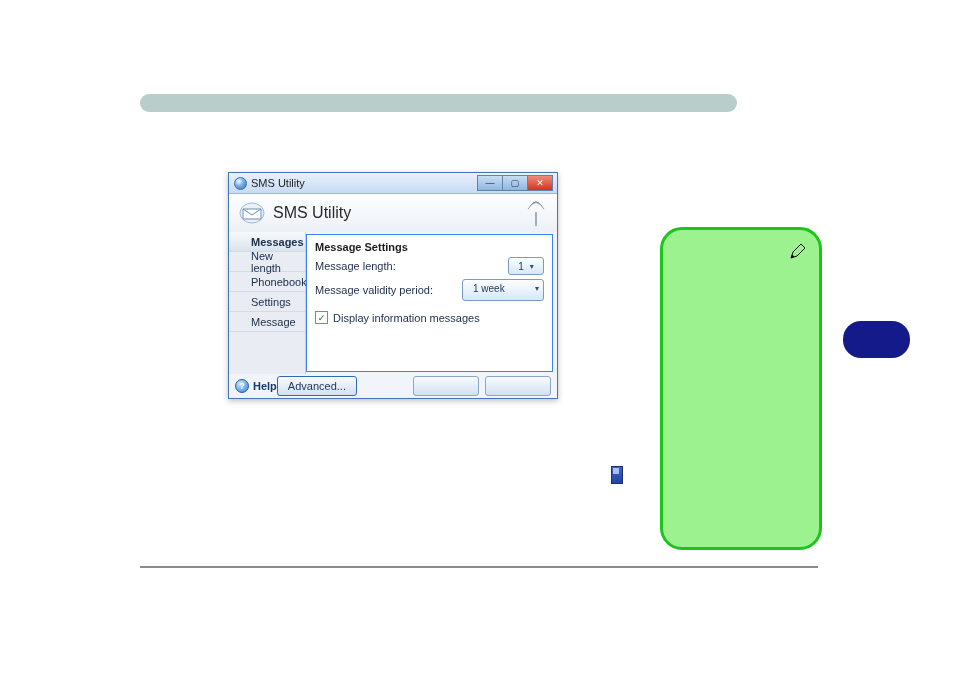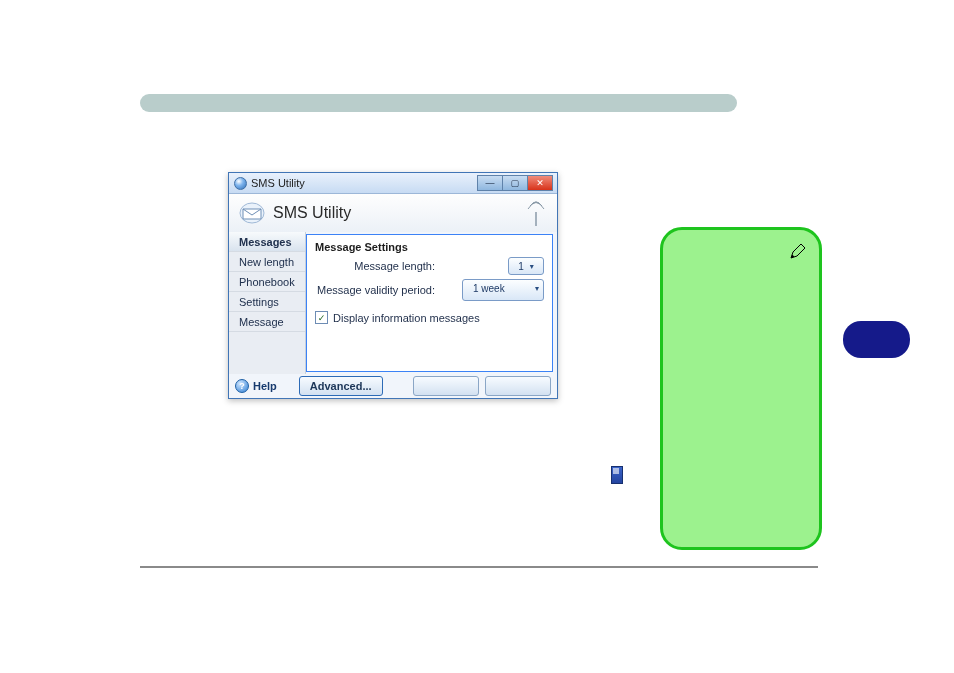--- a/index.html
+++ b/index.html
@@ -25,37 +25,37 @@
   .tb-btn{width:24px;height:14px;border:1px solid #5f82aa;display:flex;align-items:center;justify-content:center;font-size:9px;color:#fff;}
   .tb-min{background:linear-gradient(#c9ddf2,#8fb7df);color:#22324a;border-right:none;}
   .tb-max{background:linear-gradient(#c9ddf2,#8fb7df);color:#22324a;border-right:none;}
   .tb-close{background:linear-gradient(#f08b7a,#d8321a);}
   .header{height:38px;background:linear-gradient(#fefefe,#ecf1f7);display:flex;align-items:center;padding-left:10px;position:relative;}
   .env{width:26px;height:22px;margin-right:8px;}
   .app-title{font-size:16px;color:#2a2a2a;}
   .antenna{position:absolute;right:10px;top:6px;width:22px;height:26px;}
   .body{display:flex;height:142px;}
   .sidebar{width:76px;background:#e9edf3;border-right:1px solid #c7d0db;}
-  .side-item{height:19px;padding-left:10px;display:flex;align-items:center;border-bottom:1px solid #d5dbe3;color:#20314e;cursor:pointer;}
+  .side-item{height:19px;padding-left:22px;display:flex;align-items:center;border-bottom:1px solid #d5dbe3;color:#20314e;cursor:pointer;}
   .side-item.sel{background:linear-gradient(#f7fafc,#d9e3ee);font-weight:600;}
   .content{flex:1;background:#fff;border:1px solid #3b82f6;margin:2px 4px 2px 0;padding:6px 8px;}
   .sect-title{font-weight:700;color:#1d1d1d;margin-bottom:4px;}
-  .form-row{display:flex;align-items:center;margin-bottom:4px;text-align:right;}
+  .form-row{display:flex;align-items:center;margin-bottom:4px;}
   .form-label{width:120px;color:#1e2d49;}
   .combo{margin-left:auto;height:16px;border:1px solid #7a9bc7;background:linear-gradient(#fcfeff,#d9e7f7);border-radius:3px;display:flex;align-items:center;padding:0 4px 4px 10px;color:#1e3a66;cursor:pointer;font-size:10px;}
   .combo .arrow{margin-left:6px;font-size:8px;color:#2a4f82;}
   .combo.small{width:28px;justify-content:center;padding:0 3px;}
   .combo.wide{width:66px;justify-content:space-between;}
   .chk-row{margin-top:10px;display:flex;align-items:center;color:#1e2d49;}
   .chk{width:11px;height:11px;border:1px solid #6d8cb4;background:#fff;margin-right:5px;display:flex;align-items:center;justify-content:center;font-size:9px;color:#1a5f1a;}
   .footer{height:24px;display:flex;align-items:center;padding:0 6px;}
   .help{display:flex;align-items:center;color:#173a6e;font-weight:600;cursor:pointer;}
   .help-ico{width:12px;height:12px;border-radius:50%;background:radial-gradient(circle at 35% 30%,#cfe6ff,#2f7fd4);border:1px solid #1d5fa5;margin-right:4px;display:flex;align-items:center;justify-content:center;color:#fff;font-size:9px;}
   .btn{height:18px;border:1px solid #8aa6c6;background:linear-gradient(#f7fbff,#d3e1f1);border-radius:3px;padding:0 10px;display:flex;align-items:center;color:#1b3557;cursor:pointer;}
-  .btn.adv{margin-left:22px;border-color:#2d6bb6;font-weight:bold;}
+  .btn.adv{border-color:#2d6bb6;}
   .btn.ghost{width:44px;margin-left:6px;}
   .spacer{flex:1;}
 </style>
 </head>
 <body>
 <div class="page">
 
   <div class="top-pill"></div>
   <div class="side-pill"></div>
 

